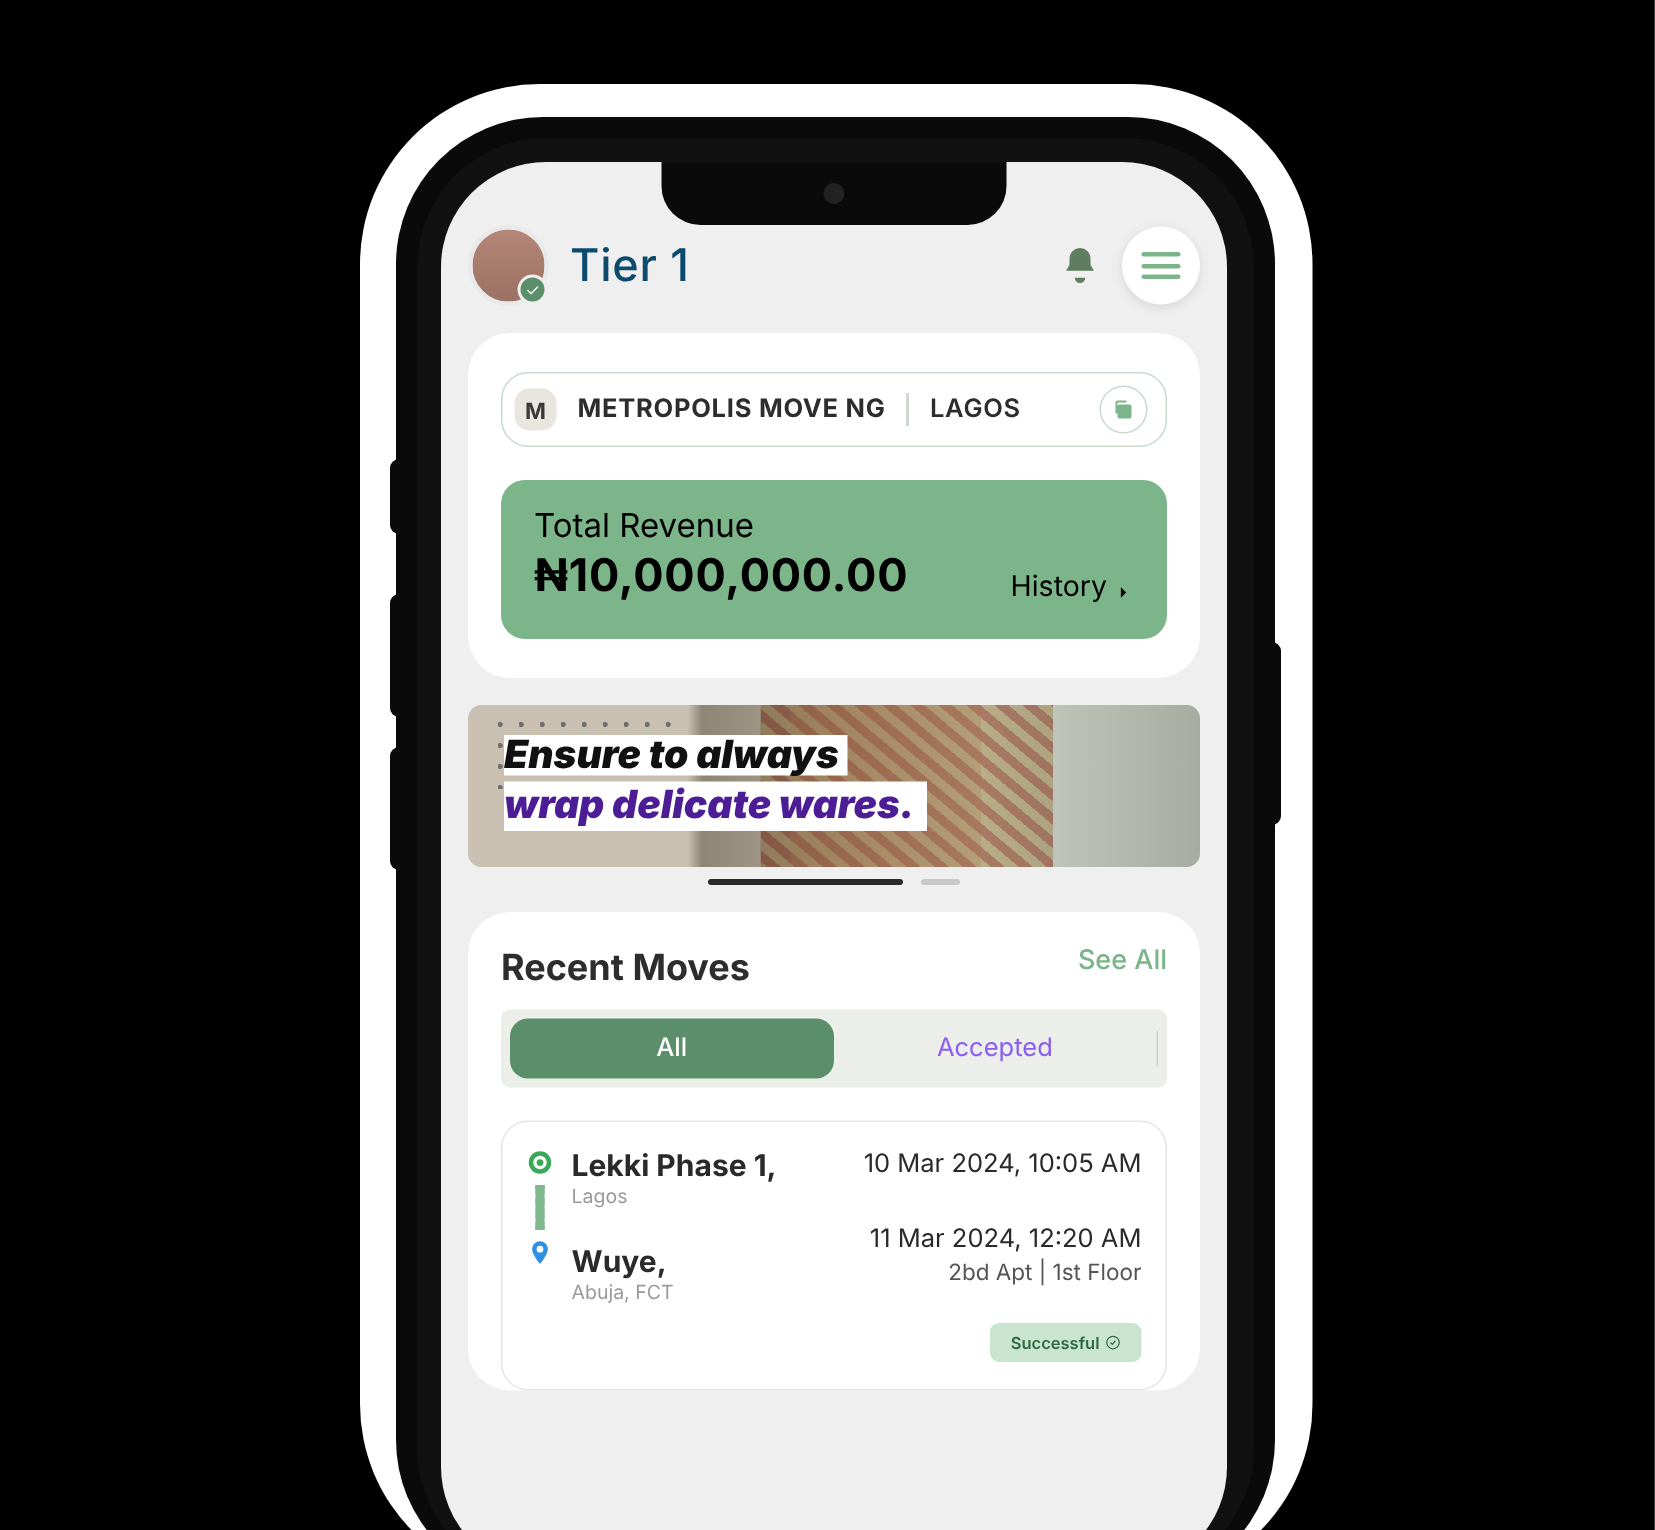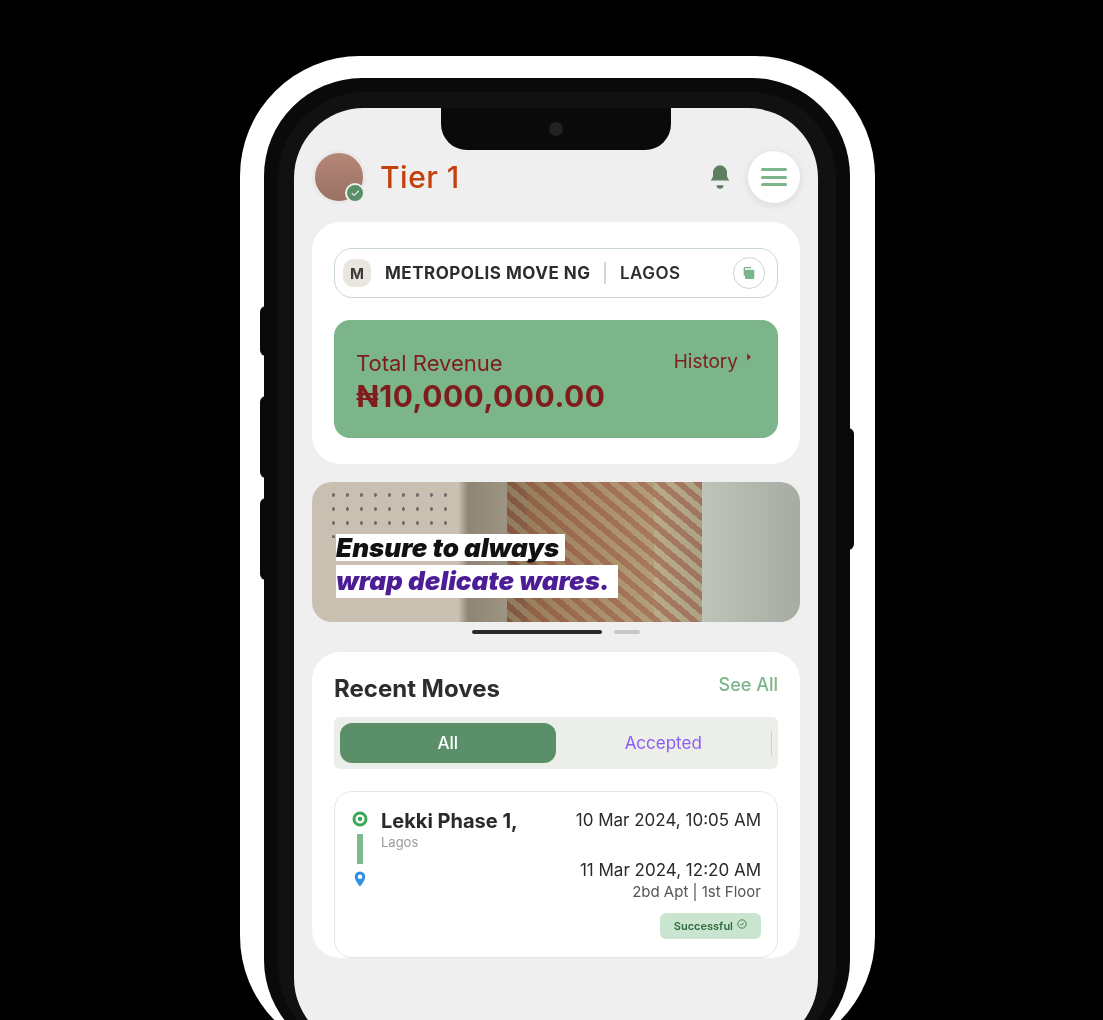--- a/index.html
+++ b/index.html
@@ -33,42 +33,42 @@
   
   .content{padding:28px 18px 0 18px;display:flex;flex-direction:column;gap:18px}
 
   
   .hdr{display:flex;align-items:center;justify-content:space-between;margin-top:14px}
   .hdr-left{display:flex;align-items:center;gap:14px}
   .avatar{position:relative;width:54px;height:54px;border-radius:50%;background:linear-gradient(135deg,#dcd0b4,#b59b7a);border:3px solid #e9e9e9;background-image:
     linear-gradient(135deg,rgba(170,70,60,.5),rgba(170,70,60,.5)),
     linear-gradient(0deg,#b9b2a0,#d9d3c2);background-blend-mode:multiply}
   .avatar .check{position:absolute;right:-2px;bottom:-2px;width:20px;height:20px;border-radius:50%;background:var(--accent-dark);display:flex;align-items:center;justify-content:center;color:#fff;font-size:11px;border:2px solid #efefef}
-  .tier{font-size:30px;font-weight:500;color:#c2410c;letter-spacing:.5px}
+  .tier{font-size:30px;font-weight:500;color:#0c4a6e;letter-spacing:.5px}
   .hdr-right{display:flex;align-items:center;gap:14px}
   .bell{color:#5f7d5f;display:inline-flex}
   .menu-btn{width:52px;height:52px;border-radius:50%;background:#fff;box-shadow:0 2px 8px rgba(0,0,0,.10);display:flex;align-items:center;justify-content:center}
   .burger{width:26px;height:18px;display:flex;flex-direction:column;justify-content:space-between}
   .burger span{height:3px;background:var(--accent);border-radius:3px}
 
   
   .card{background:var(--card-bg);border-radius:28px;padding:26px 22px;display:flex;flex-direction:column;gap:22px}
   .company-chip{border:1.5px solid #c9d9cc;border-radius:18px;display:flex;align-items:center;gap:14px;padding:8px 12px 8px 8px}
   .m-badge{width:28px;height:28px;border-radius:10px;background:#e9e6df;display:flex;align-items:center;justify-content:center;font-weight:700;color:#3a3a3a;font-size:15px}
   .company-name{font-weight:700;color:#2d2d2d;letter-spacing:.5px;font-size:17px}
   .vline{width:1.5px;height:22px;background:#cfd9d0}
   .city{font-weight:600;color:#2d2d2d;letter-spacing:.5px;font-size:17px}
   .copy-btn{margin-left:auto;width:32px;height:32px;border-radius:50%;border:1.5px solid #c9d9cc;display:flex;align-items:center;justify-content:center;color:var(--accent)}
-  .rev-box{background:var(--accent);border-radius:16px;padding:30px 22px 24px 22px;color:#7f1d1d;display:flex;justify-content:space-between;gap:12px}
+  .rev-box{background:var(--accent);border-radius:16px;padding:18px 22px 24px 22px;color:#000000;display:flex;justify-content:space-between;gap:12px}
   .rev-box .lbl{font-size:22px;font-weight:400;margin-bottom:2px}
   .rev-box .amt{font-size:30px;font-weight:700;letter-spacing:.5px}
-  .rev-box .hist{display:flex;align-items:flex-start;gap:4px;font-size:19px;white-space:nowrap}
-
-  
-  .banner{position:relative;height:140px;border-radius:20px;overflow:hidden;background:
+  .rev-box .hist{display:flex;align-items:flex-end;gap:4px;font-size:19px;white-space:nowrap}
+
+  
+  .banner{position:relative;height:108px;border-radius:9px;overflow:hidden;background:
     linear-gradient(90deg,rgba(255,255,255,0),rgba(255,255,255,0)),
     linear-gradient(90deg,#c9c0b2 0%,#c9c0b2 30%,#8e8575 32%,#b9b0a0 55%,#cbd0c6 70%,#a6aca2 100%); padding-left: 37px;
   }
   .banner::before{content:"";position:absolute;left:40%;top:-10px;width:40%;height:120%;background:
     repeating-linear-gradient(40deg,#b7502f 0 6px,#d9b77a 6px 12px),#c2a477;mix-blend-mode:multiply;opacity:.6;border-radius:8px}
   .banner::after{content:"";position:absolute;left:44%;top:0;width:26%;height:100%;background:#a4734a;opacity:.25}
   .banner .tree{position:absolute;left:20px;top:6px;width:120px;height:50px;background:
     radial-gradient(circle at 10% 50%,#6f6f6f 1.5px,transparent 2px) 0 0/14px 14px}
   .banner .txt{position:absolute;left:24px;bottom:24px;z-index:2}
   .banner .line1{font-size:26px;font-weight:900;font-style:italic;color:#111;line-height:1.05;background:#fff;display:inline-block;padding:0 6px 0 0}
@@ -94,21 +94,21 @@
   .pin-col{display:flex;flex-direction:column;align-items:center;gap:6px;margin-right:12px}
   .pin{width:18px;height:18px}
   .pin-line{width:1px;height:30px;background:#7fb98e;border-style:dashed;border-color:#7fb98e}
   .loc{display:flex;align-items:flex-start;gap:0}
   .loc-txt{display:flex;flex-direction:column}
   .loc-main{font-size:20px;font-weight:700;color:#2a2a2a;line-height:1.1}
   .loc-sub{font-size:13px;color:#9a9a9a;margin-top:2px}
   .date{font-size:17px;color:#2a2a2a;text-align:right}
   .meta{font-size:15px;color:#555;text-align:right;margin-top:2px}
   .succ-row{display:flex;justify-content:flex-end;margin-top:10px}
-  .succ{display:inline-flex;align-items:flex-start;gap:4px;background:#c9e5cf;color:#2f6a3d;font-size:11px;font-weight:600;padding:6px 14px;border-radius:6px}
+  .succ{display:inline-flex;align-items:center;gap:4px;background:#c9e5cf;color:#2f6a3d;font-size:11px;font-weight:600;padding:6px 14px;border-radius:6px}
 </style>
 </head>
 <body>
 
 <div class="phone-halo"></div>
 <div class="phone-outer"></div>
 <div class="phone-inner"></div>
 <div class="btn-side btn-l1"></div>
 <div class="btn-side btn-l2"></div>
 <div class="btn-side btn-l3"></div>
@@ -204,20 +204,24 @@
               <div class="pin-line"></div>
               <svg class="pin" viewBox="0 0 24 24">
                   <path fill="#2f8fe0" d="M12 2a7 7 0 0 0-7 7c0 5 7 13 7 13s7-8 7-13a7 7 0 0 0-7-7Zm0 10a3 3 0 1 1 0-6 3 3 0 0 1 0 6Z"></path>
                 </svg>
             </div>
             <div style="display:flex;flex-direction:column;gap:24px">
               <div class="loc-txt">
                 <span class="loc-main">Lekki Phase 1,</span>
                 <span class="loc-sub">Lagos</span>
               </div>
+              <div class="loc-txt">
+                <span class="loc-main">Wuye,</span>
+                <span class="loc-sub">Abuja, FCT</span>
+              </div>
             </div>
           </div>
           <div style="text-align:right">
             <div class="date">10 Mar 2024, 10:05 AM</div>
             <div style="height:30px"></div>
             <div class="date">11 Mar 2024, 12:20 AM</div>
             <div class="meta">2bd Apt | 1st Floor</div>
           </div>
         </div>
         <div class="succ-row">

